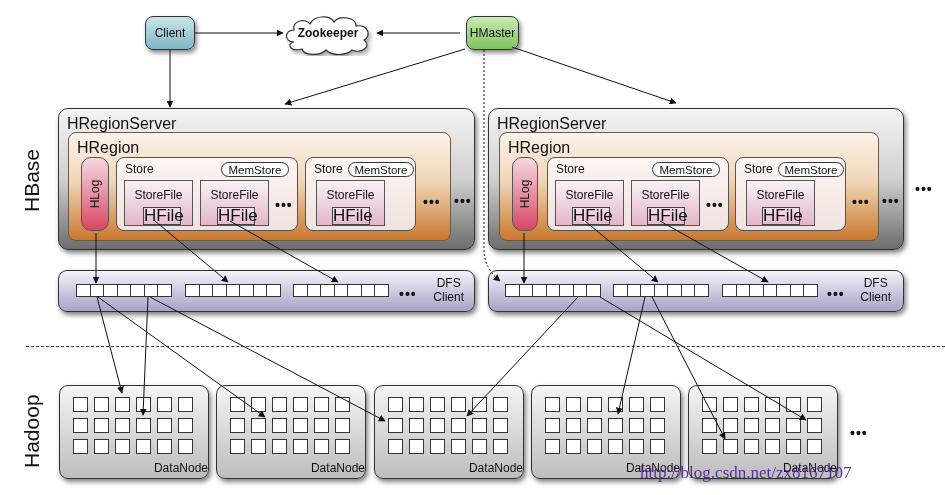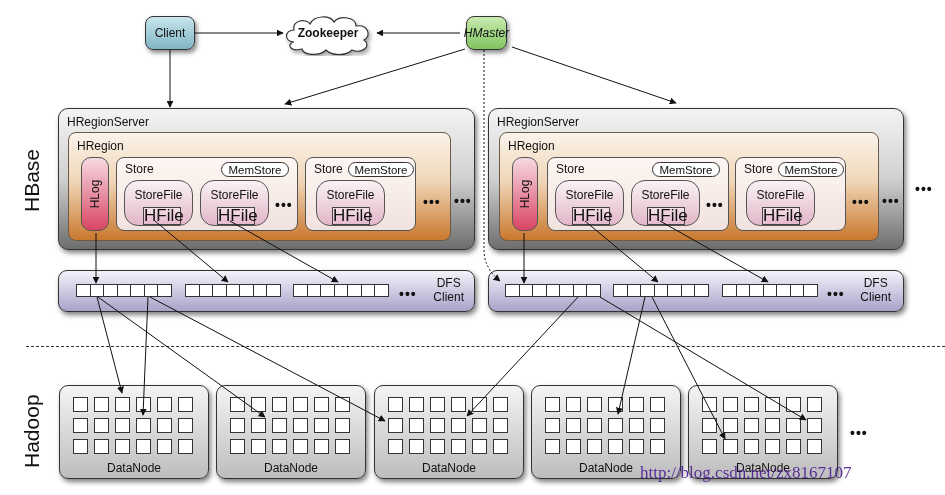--- a/index.html
+++ b/index.html
@@ -2,56 +2,56 @@
 <html><head>
 <meta charset="utf-8">
 <style>
   html, body { margin:0; padding:0; background:#ffffff; }
   body { width:945px; height:495px; position:relative; overflow:hidden; font-family:"Liberation Sans", sans-serif; color:#111; }
   .abs { position:absolute; box-sizing:border-box; }
   .node-btn { border:1px solid #333; border-radius:8px; display:flex; align-items:center; justify-content:center; font-size:12px; box-shadow:2px 3px 4px rgba(0,0,0,0.45); }
   .client { background:linear-gradient(#c9e6ec,#7fb6c4); }
   .master { background:linear-gradient(#c9eab0,#7fc45e); }
   .rs { border:1px solid #333; border-radius:10px; background:linear-gradient(#f3f3f3 0%, #d0d0d0 50%, #6d6d6d 100%); box-shadow:2px 3px 5px rgba(0,0,0,0.5); }
-  .rs-label { font-size:12px; }
+  .rs-label { font-size:16px; }
   .region { border:1px solid #6b5a48; border-radius:8px; background:linear-gradient(#fbf3ea 0%, #f0d6b8 45%, #c9782e 100%); }
   .store { border:1px solid #555; border-radius:8px; background:linear-gradient(#fdf6f2, #f1e2de); }
-  .storefile { border:1px solid #555; border-radius:14px; background:linear-gradient(#f9f2f5, #e2b6c8); font-size:12px; text-align:center; }
+  .storefile { border:1px solid #555; border-radius:0; background:linear-gradient(#f9f2f5, #e2b6c8); font-size:12px; text-align:center; }
   .hfile { border:1px solid #444; background:linear-gradient(#f4e0e8,#e6b9cc); font-size:17px; text-align:center; line-height:16px; }
   .memstore { border:1px solid #333; border-radius:10px; background:#fff; font-size:11.5px; text-align:center; line-height:14px; }
   .hlog { border:1px solid #555; border-radius:10px; background:linear-gradient(#f6d9e1,#d94664); }
   .hlog span { position:absolute; left:50%; top:50%; transform:translate(-50%,-50%) rotate(-90deg); font-size:12px; white-space:nowrap; }
   .dfs { border:1px solid #333; border-radius:9px; background:linear-gradient(#f4f2fa,#a9a3c9); box-shadow:2px 3px 5px rgba(0,0,0,0.5); }
   .blockrow { display:flex; }
   .blk { width:14.5px; height:13px; border:1px solid #333; background:#fff; margin-right:-1px; box-sizing:border-box; }
   .dots { font-size:14px; font-weight:bold; letter-spacing:1px; line-height:10px; }
   .dn { border:1px solid #333; border-radius:9px; background:linear-gradient(#f4f4f4,#bdbdbd); box-shadow:2px 3px 5px rgba(0,0,0,0.5); }
   .dn-grid { position:absolute; left:13px; top:11px; display:grid; grid-template-columns:repeat(6,15px); grid-gap:6px 6px; }
   .dn-cell { width:15px; height:15px; border:1px solid #333; background:#fff; box-sizing:border-box; }
-  .dn-label { position:absolute; left:0; right:0; bottom:3px; text-align:center; font-size:12px; }
+  .dn-label { position:absolute; left:0; right:0; bottom:3px; text-align:right; font-size:12px; }
   .side-label { font-size:21px; transform:rotate(-90deg); transform-origin:center; white-space:nowrap; }
   .watermark { font-family:Liberation Serif, serif; color:#4c1d95; font-size:17px; opacity:0.9; }
   svg.overlay { position:absolute; left:0; top:0; pointer-events:none; }
 </style>
 </head>
 <body>
 
 <div class="abs side-label" style="left:2px; top:170px; width:60px; text-align:center;">HBase</div>
 <div class="abs side-label" style="left:2px; top:426px; width:60px; text-align:center;">Hadoop</div>
 
 <div class="abs node-btn client" style="left:145px; top:16px; width:50px; height:34px;">
   <span>Client</span>
 </div>
 <div class="abs" style="left:280px; top:12px; width:96px; height:44px;font-weight:bold;">
   <svg width="96" height="44" viewBox="0 0 96 44">
     <path d="M14,30 C4,30 4,18 14,18 C12,8 26,6 30,12 C34,3 50,3 54,10 C60,3 76,5 76,14 C88,12 92,24 84,28 C92,34 82,42 72,38 C66,44 52,44 46,38 C40,44 24,44 22,37 C10,40 6,32 14,30 Z" fill="#fff" stroke="#333" stroke-width="1.2" style="filter:drop-shadow(2px 3px 2px rgba(0,0,0,0.35));"></path>
   </svg>
   <span class="abs" style="left:0; width:96px; top:14px; text-align:center; font-size:12px;">Zookeeper</span>
 </div>
-<div class="abs node-btn master" style="left:466px; top:16px; width:41px; height:34px;font-style:italic;">
+<div class="abs node-btn master" style="left:466px; top:16px; width:53px; height:34px;">
   <span>HMaster</span>
 </div>
 
 <div class="abs rs" style="left:58px; top:108px; width:417px; height:142px;">
   <span class="abs rs-label" style="left:8px; top:6px;">HRegionServer</span>
   <div class="abs region" style="left:9px; top:23px; width:383px; height:109px;">
     <span class="abs rs-label" style="left:8px; top:6px;">HRegion</span>
     <div class="abs hlog" style="left:12px; top:24px; width:28px; height:74px;">
         <span>HLog</span>
       </div>

